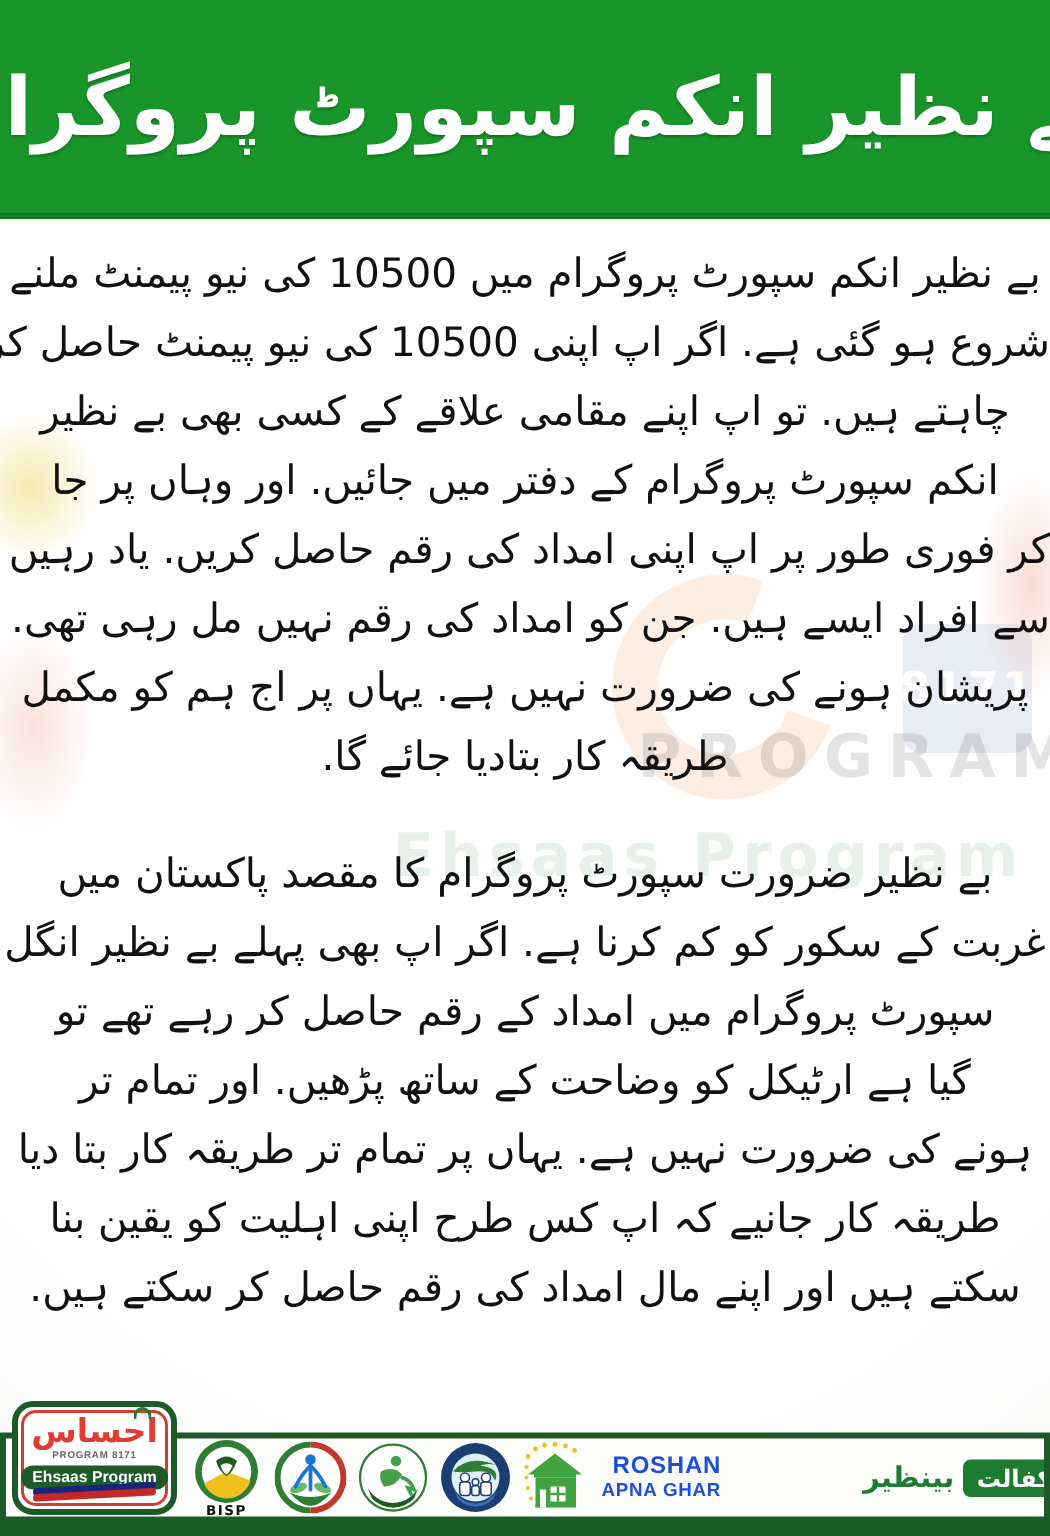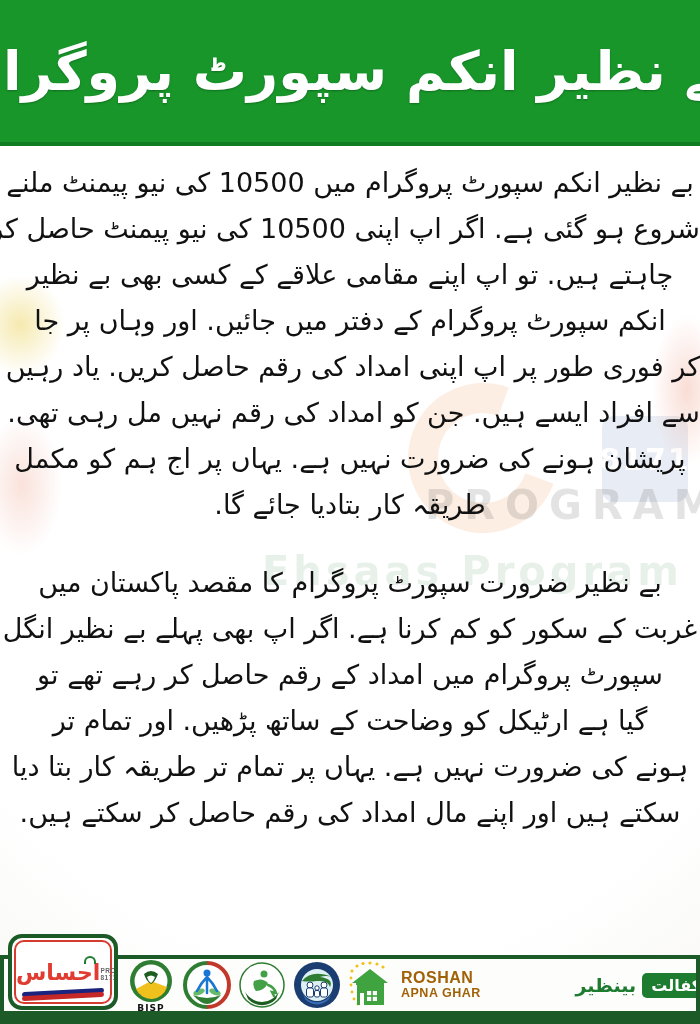--- a/index.html
+++ b/index.html
@@ -73,22 +73,22 @@
   }
   .logo-circle { flex: 0 0 auto; width: 48px; height: 48px; position: relative; }
   .bisp-wrap { position: relative; width: 50px; height: 52px; flex: 0 0 auto; }
   .bisp-label {
     position: absolute; bottom: -2px; left: 0; width: 100%;
     text-align: center; font-size: 9px; font-weight: bold; color: #111;
     letter-spacing: 1px;
   }
   .house-wrap { flex: 0 0 auto; width: 44px; height: 48px; }
   .roshan {
-    flex: 0 0 auto; color: #a16207; font-weight: bold; line-height: 1.02;
-    font-family: "Liberation Sans", sans-serif; margin-left: 2px;
+    flex: 0 0 auto; color: #1d4ed8; font-weight: bold; line-height: 1.02;
+    font-family: "Liberation Sans", sans-serif; margin-left: 2px; text-align: right;
   }
   .roshan .r1 { font-size: 16px; letter-spacing: .5px; }
   .roshan .r2 { font-size: 12.5px; letter-spacing: .5px; }
 
   .right-cluster {
     margin-left: auto; display: flex; align-items: center; gap: 6px;
     direction: ltr; margin-right: -14px;
   }
   .badge-pill {
     border-radius: 5px; padding: 3px 9px; font-weight: bold; font-size: 16px;
@@ -102,21 +102,21 @@
   }
 
   
   .ehsaas-badge {
     position: absolute; left: 8px; top: 934px; width: 110px; height: 76px;
     background: #ffffff; border: 4px solid #1c5b28; border-radius: 14px;
     z-index: 5; overflow: hidden;
   }
   .ehsaas-inner {
     position: absolute; inset: 2px; border: 2.5px solid #d63b2f;
-    border-radius: 10px; display: flex; flex-direction: row;
+    border-radius: 10px; display: flex; flex-direction: column;
     align-items: center; padding-top: 2px;
   }
   .ehsaas-urdu {
     color: #e03c31; font-size: 22px; font-weight: bold; line-height: 1;
     direction: rtl; font-family: "DejaVu Sans", sans-serif; position: relative;
   }
   .ehsaas-arch {
     position: absolute; right: 4px; top: -6px; width: 12px; height: 8px;
     border: 2.5px solid #1e7c30; border-bottom: none;
     border-radius: 7px 7px 0 0;
@@ -162,20 +162,21 @@
         <div class="line">سے افراد ایسے ہیں. جن کو امداد کی رقم نہیں مل رہی تھی. ان کو</div>
         <div class="line">پریشان ہونے کی ضرورت نہیں ہے. یہاں پر اج ہم کو مکمل</div>
         <div class="line">طریقہ کار بتادیا جائے گا.</div>
       </div>
     <div class="para para-2">
         <div class="line">بے نظیر ضرورت سپورٹ پروگرام کا مقصد پاکستان میں</div>
         <div class="line">غربت کے سکور کو کم کرنا ہے. اگر اپ بھی پہلے بے نظیر انگل</div>
         <div class="line">سپورٹ پروگرام میں امداد کے رقم حاصل کر رہے تھے تو</div>
         <div class="line">گیا ہے ارٹیکل کو وضاحت کے ساتھ پڑھیں. اور تمام تر</div>
         <div class="line">ہونے کی ضرورت نہیں ہے. یہاں پر تمام تر طریقہ کار بتا دیا</div>
+        <div class="line">طریقہ کار جانیے کہ اپ کس طرح اپنی اہلیت کو یقین بنا</div>
         <div class="line">سکتے ہیں اور اپنے مال امداد کی رقم حاصل کر سکتے ہیں.</div>
       </div>
   </div>
 
   <div class="footer">
 
     <div class="bisp-wrap">
       <svg width="50" height="44" viewBox="0 0 50 44">
         <circle cx="25" cy="22" r="21" fill="#2e7d32"></circle>
         <circle cx="25" cy="22" r="16.5" fill="#ffffff"></circle>

